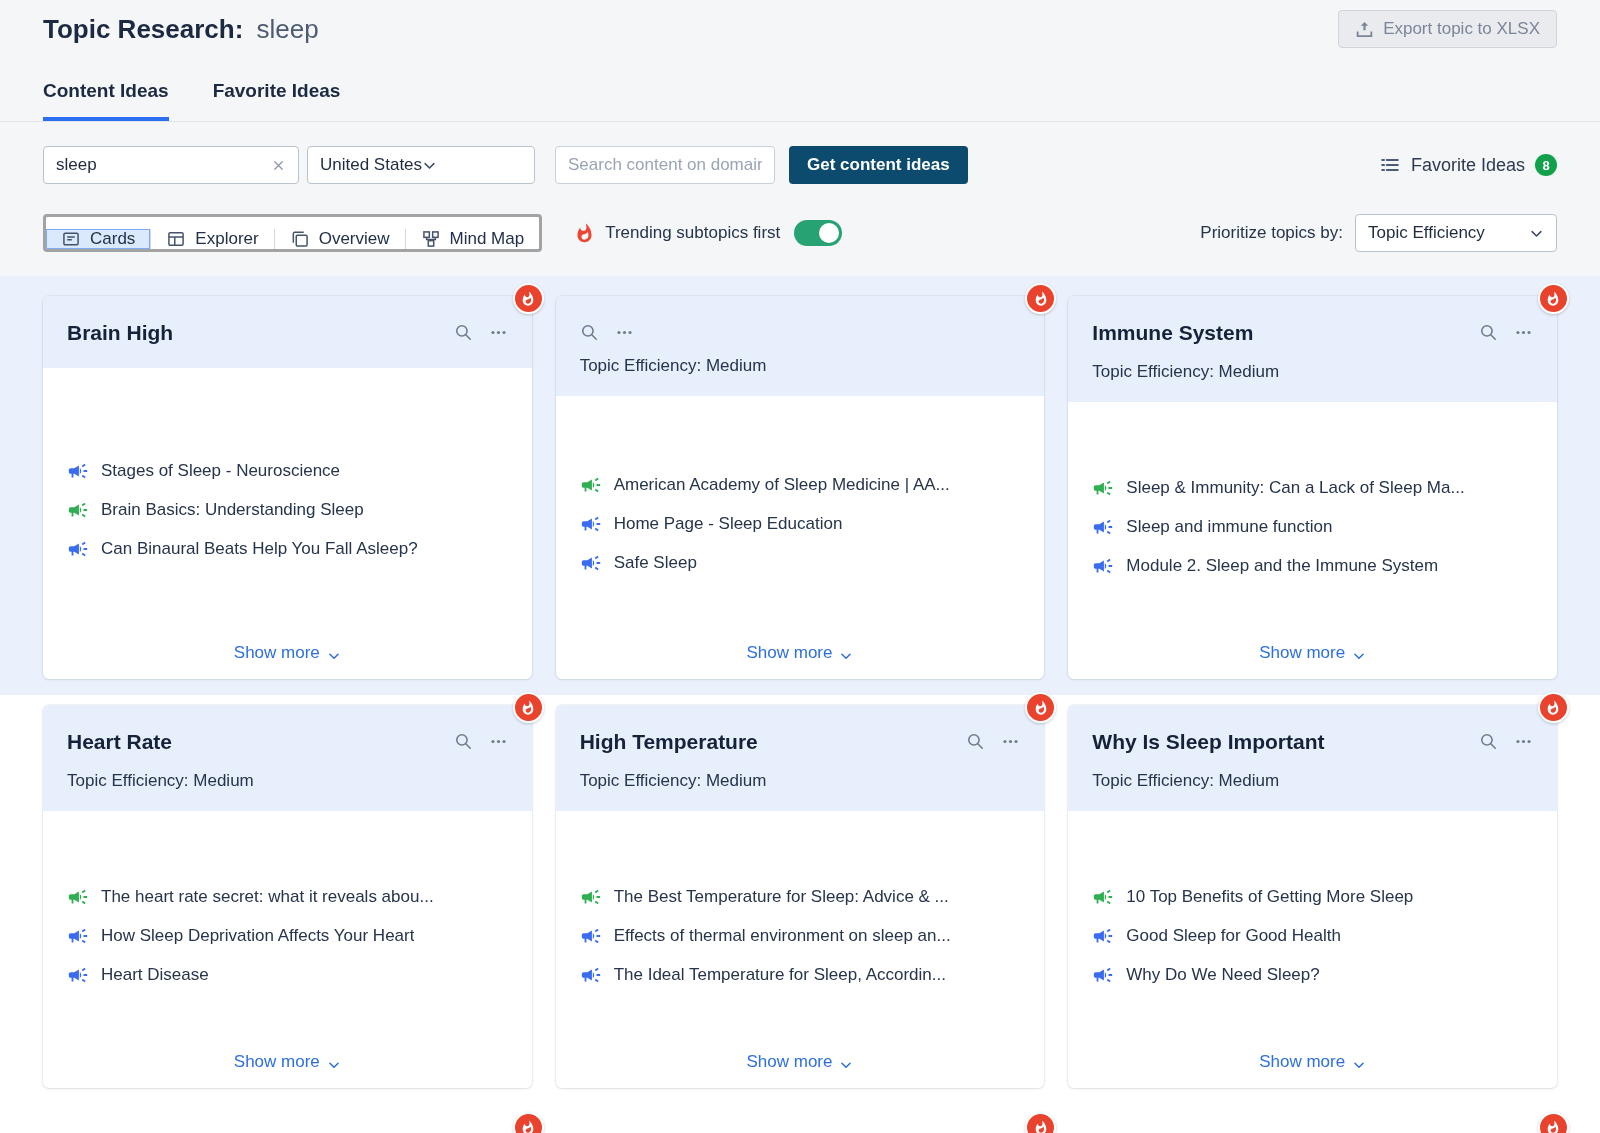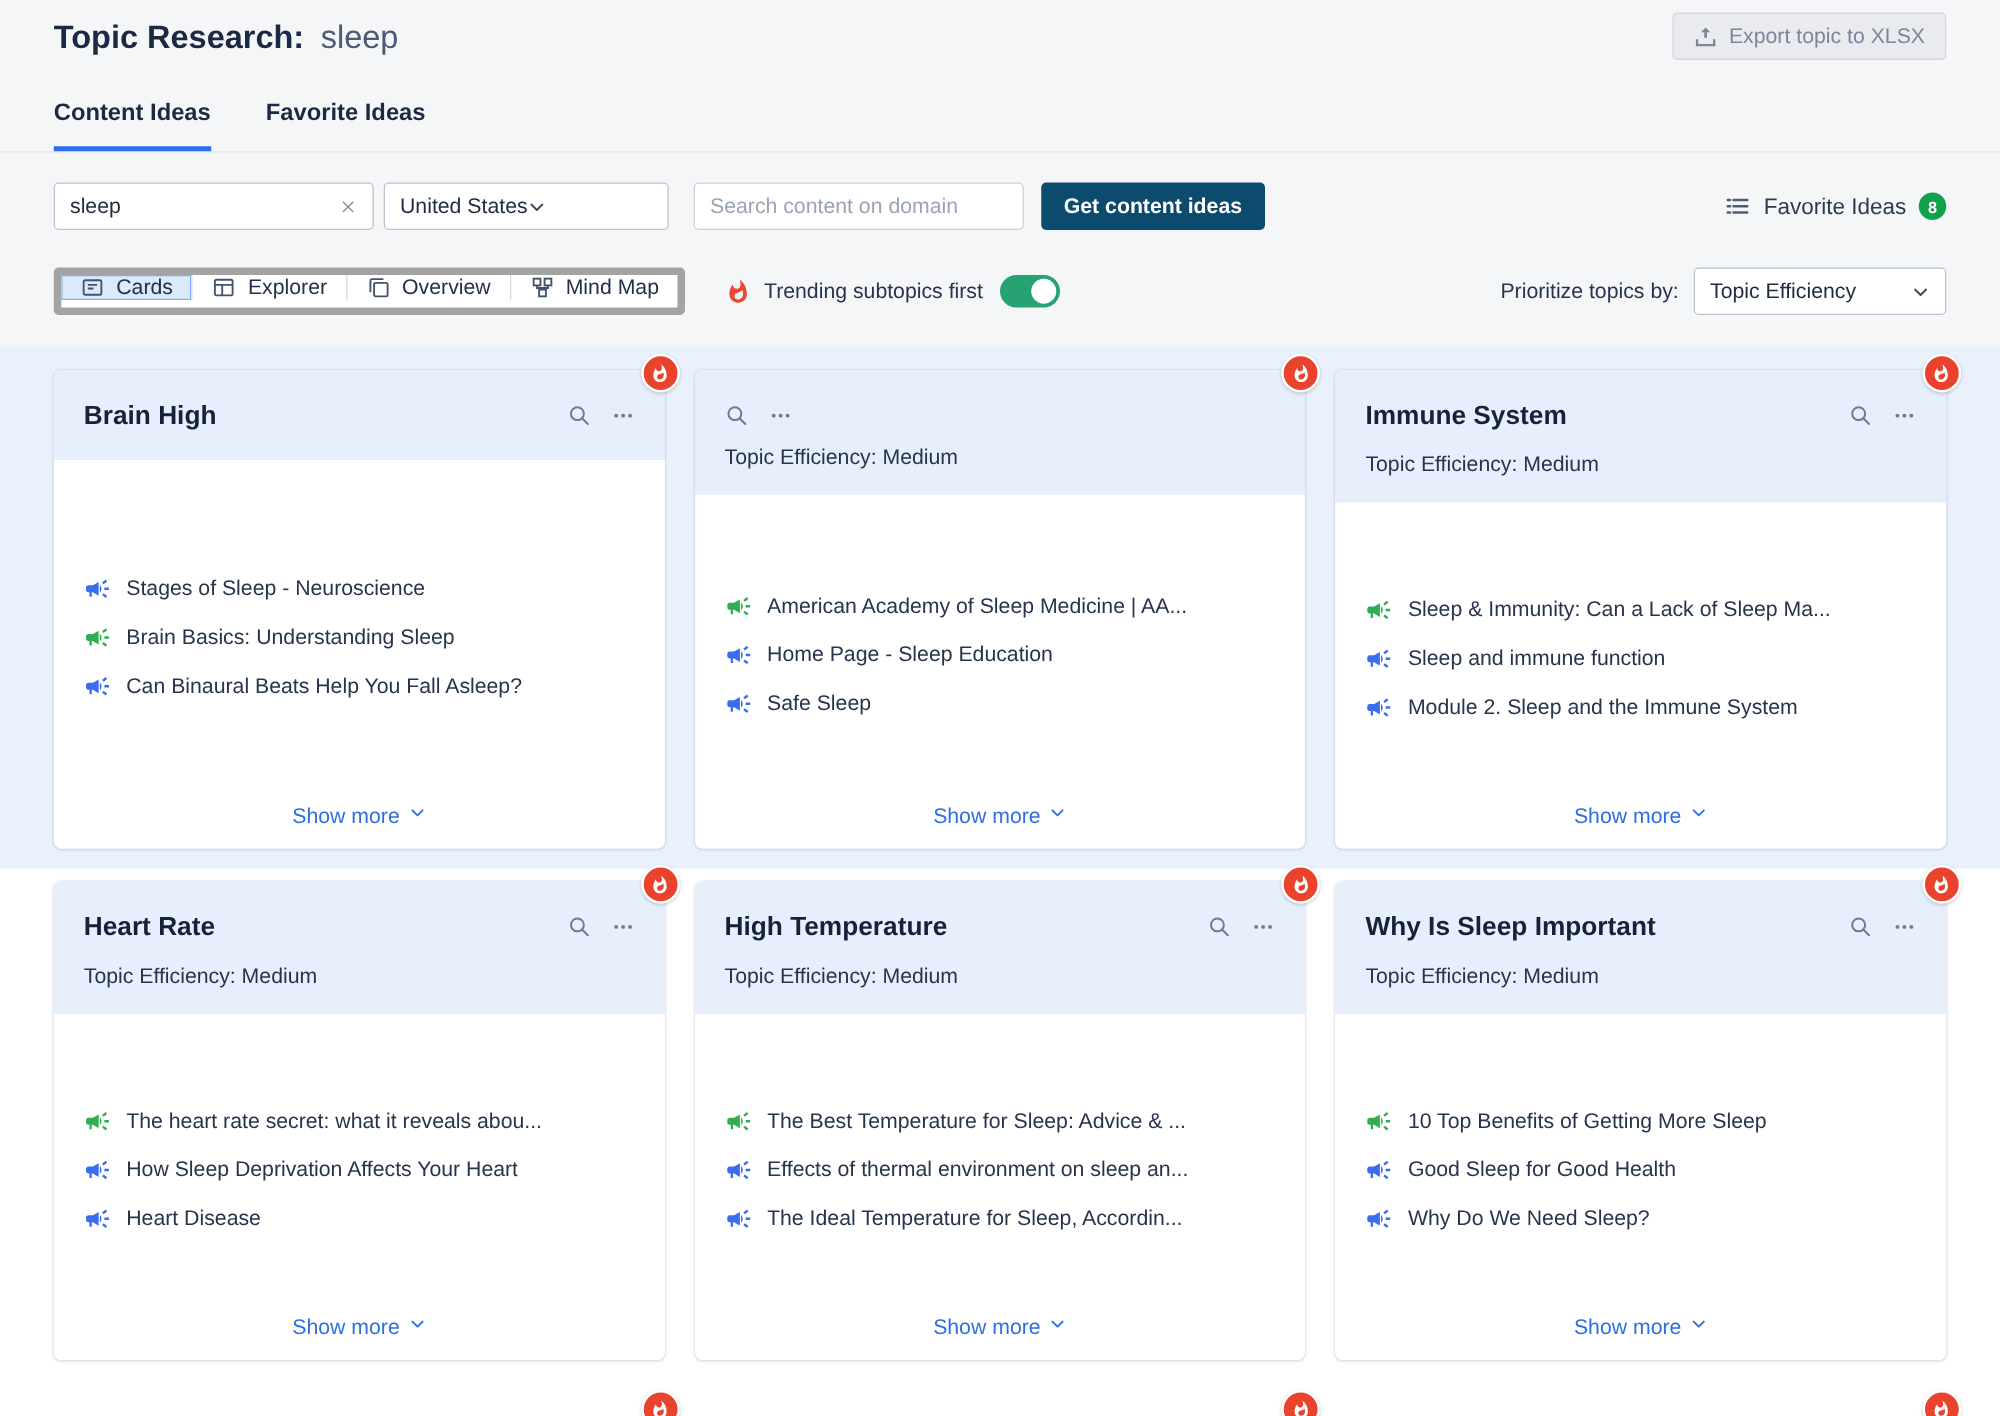--- a/index.html
+++ b/index.html
@@ -38,21 +38,21 @@
 
   
   .search-row { margin-top:24px; display:flex; align-items:center; }
   .inputbox {
     height:38px; background:#fff; border:1px solid #b9c2cf; border-radius:4px;
     display:flex; align-items:center; padding:0 12px; font-size:17px; color:#1f2b3f;
   }
   .query { width:256px; justify-content:space-between; cursor:text; }
   .country { width:228px; margin-left:8px; justify-content:flex-start; cursor:pointer; }
   input.domain {
-    width:264px; height:38px; margin-left:20px; background:#fff;
+    width:220px; height:38px; margin-left:20px; background:#fff;
     border:1px solid #c9d0da; border-radius:4px; padding:0 12px;
     font-family:inherit; font-size:17px; color:#1f2b3f;
   }
   input.domain::placeholder { color:#9aa4b4; }
   .primary-btn {
     margin-left:14px; height:38px; padding:0 18px; background:#0c4a6e; color:#fff;
     border:none; border-radius:4px; font-family:inherit; font-size:17px; font-weight:bold; cursor:pointer;
   }
   .icon svg { display:block; }
   .clear-x svg { width:15px; height:15px; color:#8b96a6; cursor:pointer; }
@@ -61,22 +61,22 @@
   .fav-cluster svg { width:22px; height:22px; color:#4d5c76; }
   .fav-label { font-size:18px; color:#2c3a52; }
   .fav-badge {
     width:22px; height:22px; border-radius:50%; background:#12a14b; color:#fff;
     font-size:13px; font-weight:bold; display:flex; align-items:center; justify-content:center;
   }
 
   
   .controls-row { margin-top:30px; display:flex; align-items:center; padding-bottom:24px; }
   .segmented {
-    display:flex; align-items:flex-start; background:#fff;
-    border:6px solid #a3a3a3; border-radius:4px; height:38px; overflow:hidden;
+    display:flex; align-items:flex-end; background:#fff;
+    border:3px solid #a3a3a3; border-radius:4px; height:38px; overflow:hidden;
   }
   .segment {
     display:flex; align-items:center; gap:9px; padding:0 15px; font-size:17px;
     color:#22304a; border-left:1px solid #d4d9e1; cursor:pointer; white-space:nowrap;
   }
   .segment:first-child { border-left:none; }
   .segment.active { background:#dbe9fd; box-shadow:inset 0 0 0 1px #7fadf5; }
   .segment svg { width:20px; height:20px; color:#44536c; }
   .flame-inline { margin-left:32px; color:#ef4430; }
   .flame-inline svg { width:21px; height:21px; }
@@ -109,21 +109,21 @@
   .card-efficiency { margin-top:14px; font-size:17px; color:#26344c; }
   .card-body { flex:1; display:flex; flex-direction:column; padding:8px 24px 16px; min-height:0; }
   .card-items { flex:1; display:flex; flex-direction:column; justify-content:center; gap:17px; min-width:0; }
   .card-item { display:flex; align-items:center; gap:12px; font-size:17px; color:#26344c; min-width:0; cursor:pointer; }
   .megaphone { flex-shrink:0; }
   .megaphone svg { width:22px; height:22px; display:block; }
   .megaphone.green { color:#2fae52; }
   .megaphone.blue { color:#3a6cf0; }
   .item-text { white-space:nowrap; overflow:hidden; text-overflow:ellipsis; }
   .show-more {
-    display:flex; align-items:flex-start; justify-content:center; gap:7px;
+    display:flex; align-items:flex-end; justify-content:center; gap:7px;
     color:#2e6fe0; font-size:17px; cursor:pointer;
   }
   .show-more svg { width:14px; height:14px; }
 
   .fire-badge {
     position:absolute; top:-13px; right:-12px; width:31px; height:31px;
     background:#e9432e; border:2px solid #fff; border-radius:50%;
     display:flex; align-items:center; justify-content:center;
     box-shadow:0 1px 3px rgba(0,0,0,0.2); color:#fff;
   }

